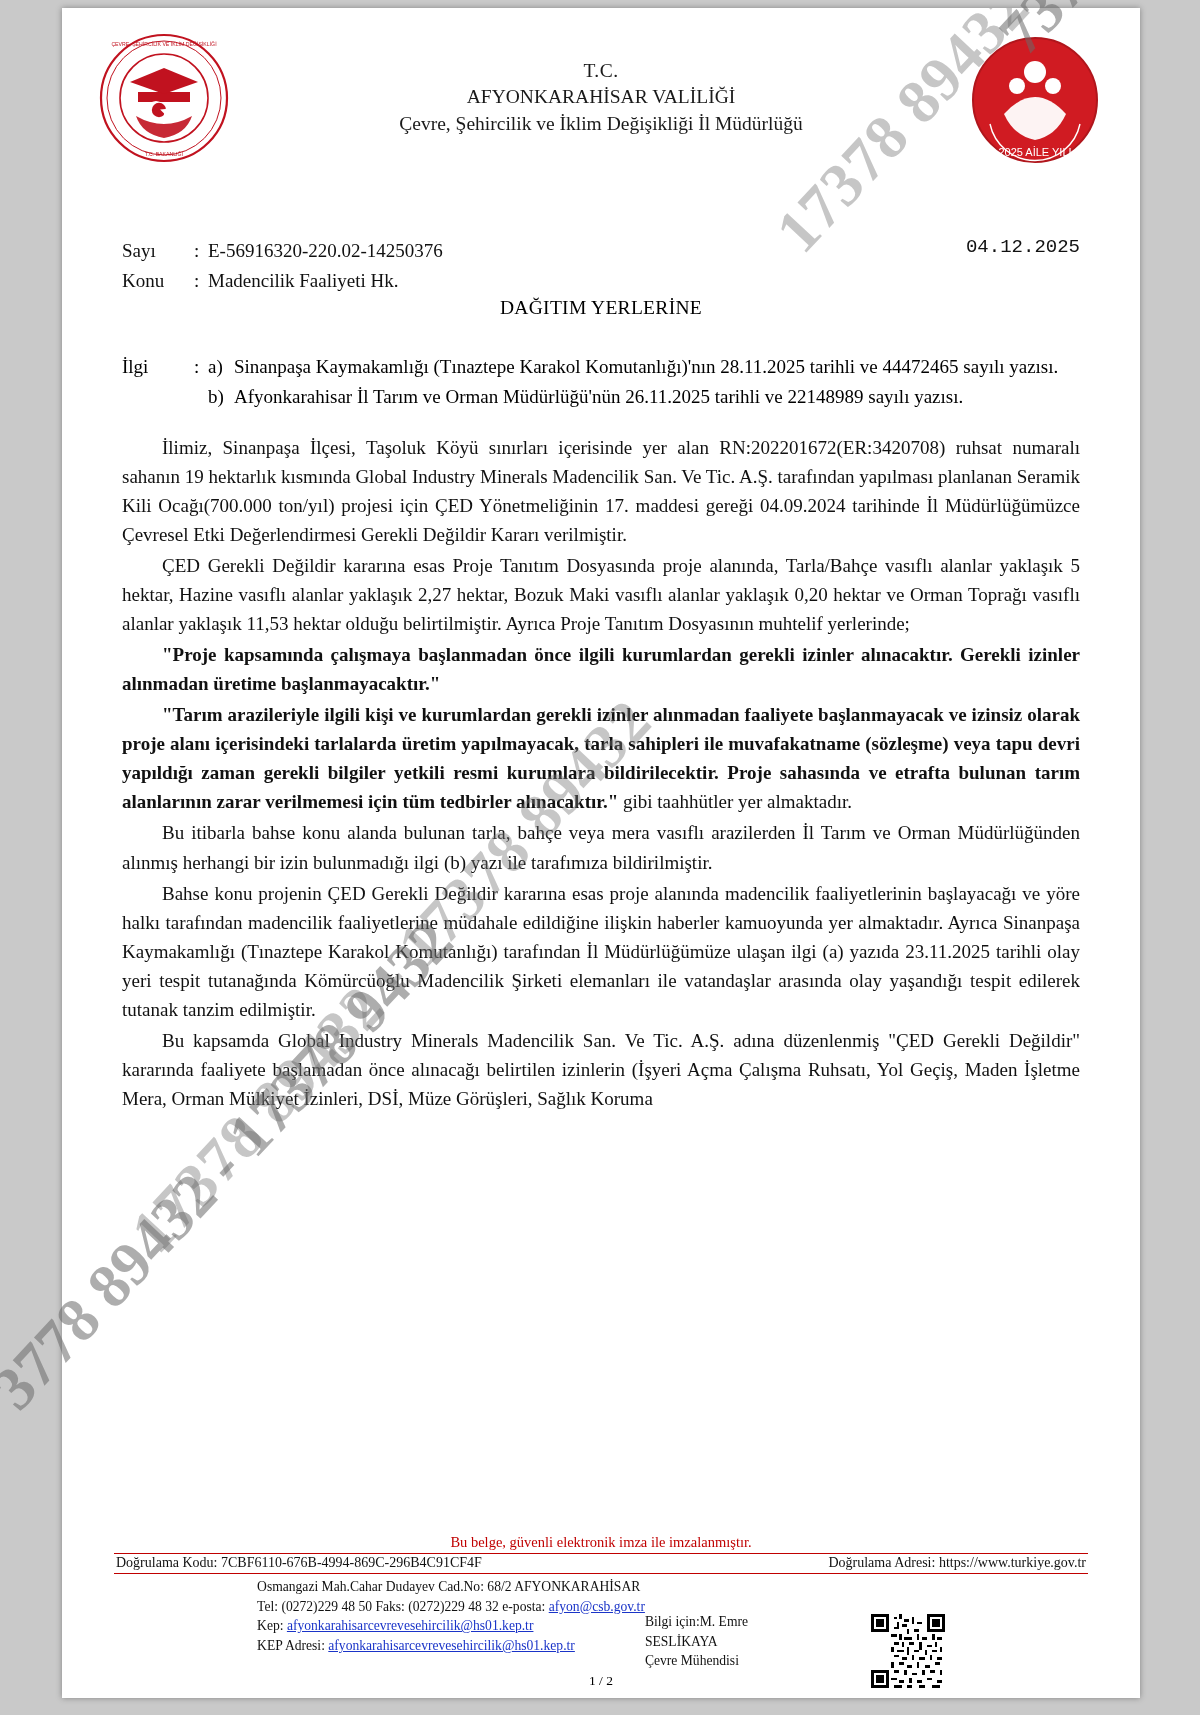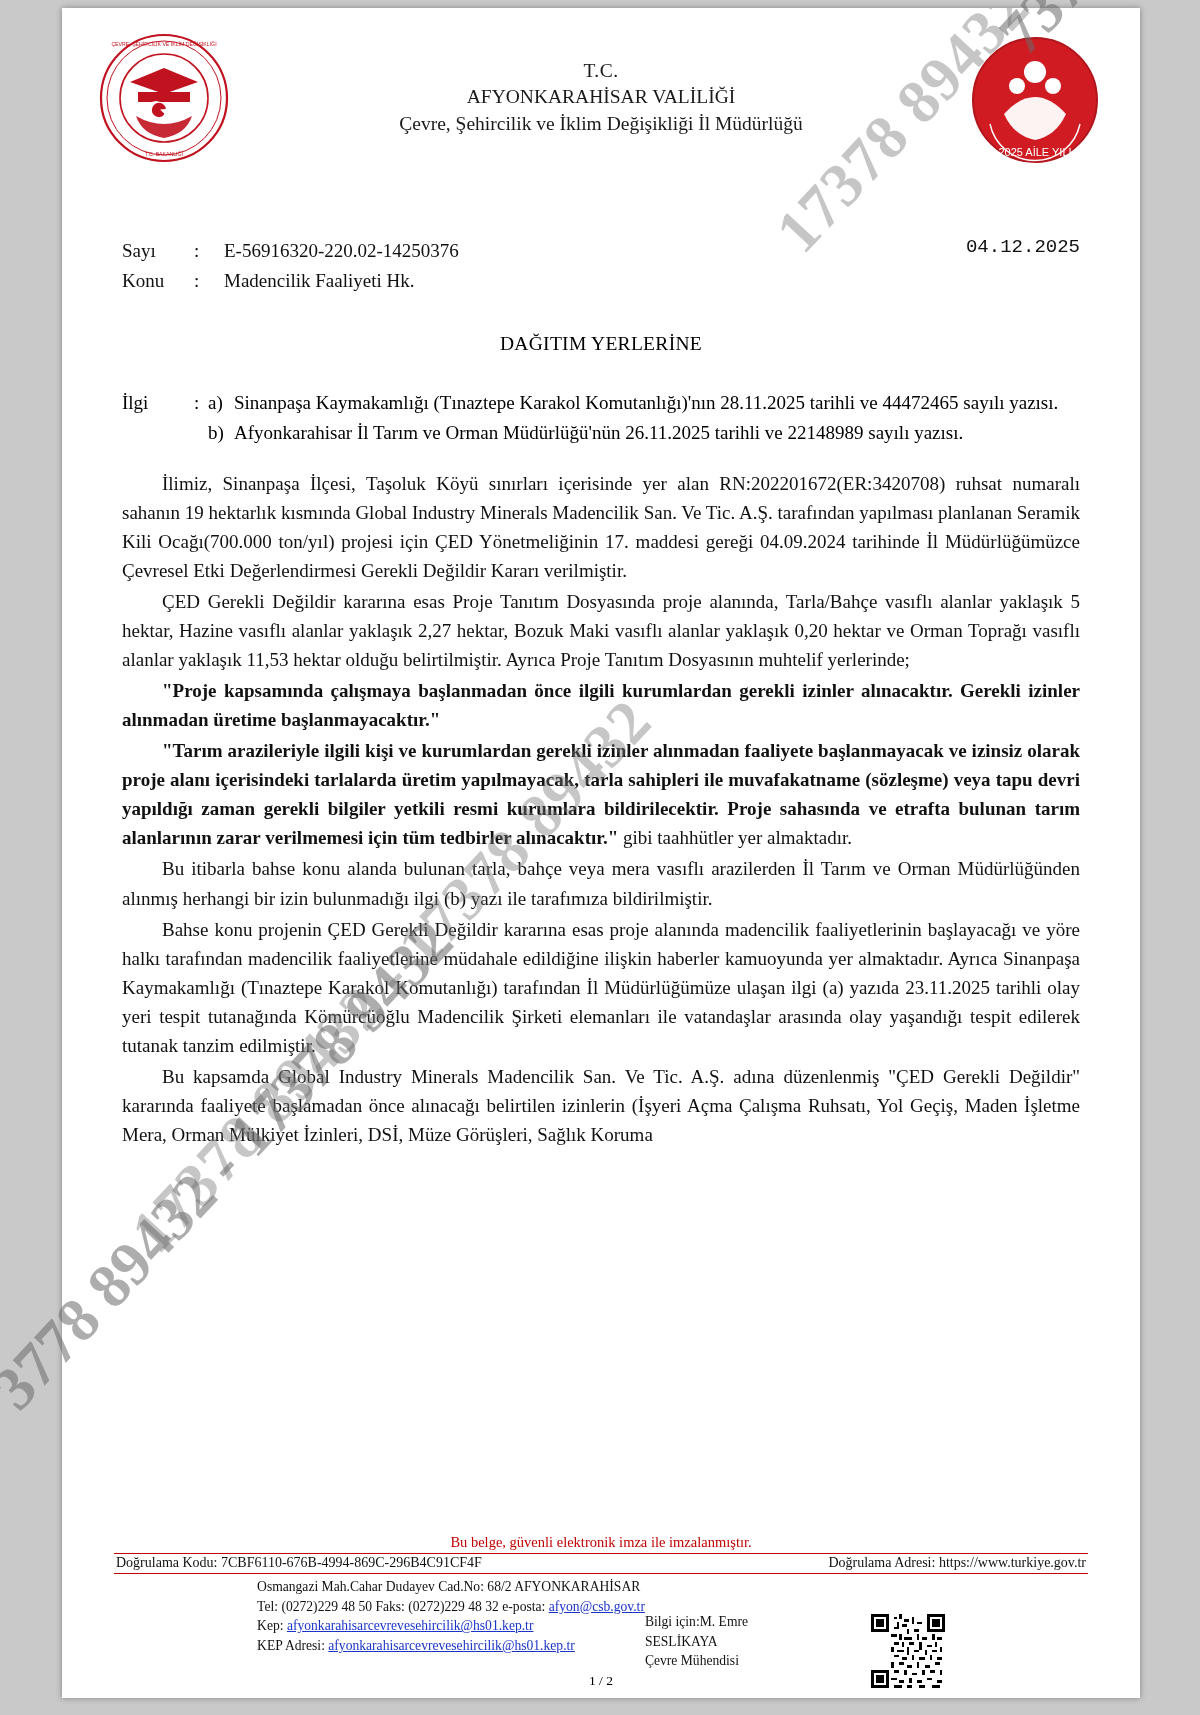--- a/index.html
+++ b/index.html
@@ -64,32 +64,31 @@
     font-size: 19px;
     color: #111;
     position: relative;
   }
   .meta-row {
     display: flex;
     line-height: 1.6;
   }
   .meta-label { width: 72px; }
   .meta-colon { width: 14px; }
-  .meta-value { flex: 1; margin-left: 16px; }
+  .meta-value { flex: 1; }
   .meta-date {
     position: absolute;
     right: 0;
     top: 0;
     font-size: 19px;
     font-family: Liberation Mono, monospace;
   }
 
   .dagitim {
     text-align: center;
-    margin-top: 36px;
     font-size: 19.5px;
     letter-spacing: .3px;
   }
 
   
   .ilgi {
     margin: 34px 60px 0 60px;
     font-size: 19px;
     line-height: 1.47;
   }

